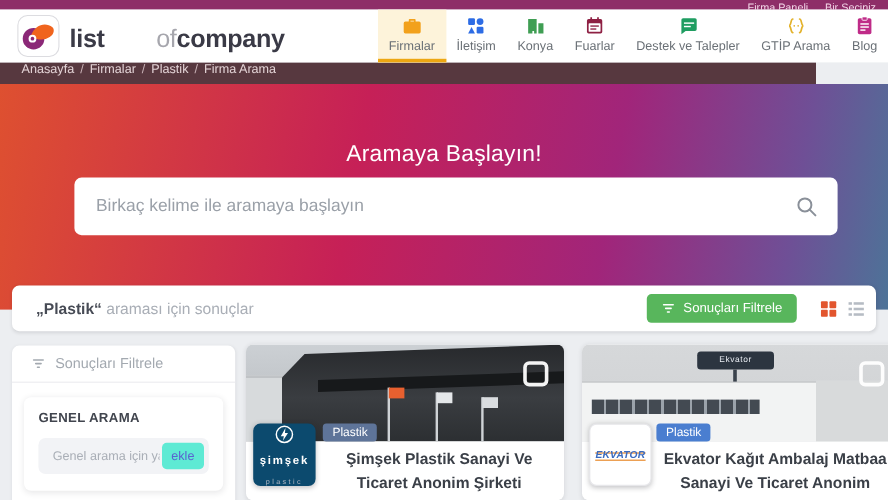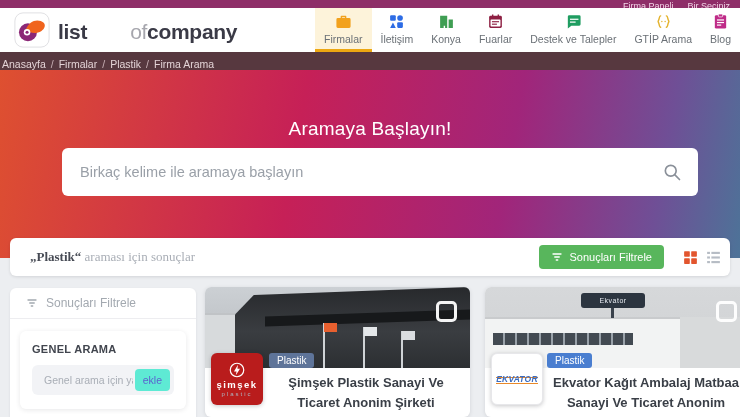--- a/index.html
+++ b/index.html
@@ -18,42 +18,42 @@
 
   .main-nav{position:absolute;right:0;top:0;height:44px;display:flex;align-items:stretch;}
   .nav-item{display:flex;flex-direction:column;align-items:center;justify-content:center;
             gap:3px;padding:0 9px;cursor:pointer;border-bottom:3px solid transparent;}
   .nav-item .nav-label{font-size:10.5px;color:#6a7076;white-space:nowrap;}
   .nav-item.active{background:#fdf3da;border-bottom-color:#eda712;}
   .nav-ico{height:17px;display:flex;align-items:center;}
   .nav-ico svg{width:17px;height:17px;}
 
   
-  .breadcrumb{position:absolute;left:0;top:52px;width:740px;height:18px;background:#57383f;
-              display:flex;align-items:flex-end;padding-left:2px;box-sizing:border-box;z-index:4;}
+  .breadcrumb{position:absolute;left:0;top:52px;width:680px;height:18px;background:#57383f;
+              display:flex;align-items:flex-start;padding-left:18px;box-sizing:border-box;z-index:4;}
   .breadcrumb span{font-size:10.5px;color:#e3d3d6;margin-right:5px;cursor:pointer;}
   .breadcrumb .sep{cursor:default;color:#c9b2b7;}
 
   
   .hero{position:absolute;left:0;top:70px;width:740px;height:188px;
         background:linear-gradient(100deg,#de5030 0%,#c62057 40%,#a1257a 68%,#6f4f96 88%,#4d7398 100%);}
   .hero-title{position:absolute;left:0;top:48px;width:100%;text-align:center;
               color:#fff;font-size:19px;font-weight:normal;letter-spacing:.2px;}
   .hero-search{position:absolute;left:62px;top:78px;width:636px;height:48px;background:#fff;
                border-radius:6px;display:flex;align-items:center;box-sizing:border-box;padding:0 16px;}
   .hero-search input{flex:1;border:none;outline:none;font-size:14.5px;color:#3c4046;
                      font-family:"Liberation Sans",sans-serif;background:transparent;}
   .hero-search input::placeholder{color:#9aa0a8;}
   .search-ico svg{width:20px;height:20px;display:block;}
 
   
   .results-bar{position:absolute;left:10px;top:238px;width:720px;height:38px;background:#fff;
                border-radius:6px;box-shadow:0 1px 3px rgba(30,30,40,.12);z-index:6;
                display:flex;align-items:center;box-sizing:border-box;padding:0 8px 0 20px;}
-  .results-text{font-size:13px;color:#a9aeb6;flex:1;font-family:Liberation Serif, serif;}
+  .results-text{font-size:13px;color:#a9aeb6;flex:1;}
   .results-text b{color:#474b55;}
   .filter-btn{display:flex;align-items:center;gap:6px;background:#58b65c;border:none;border-radius:4px;
               height:24px;padding:0 12px;cursor:pointer;margin-right:12px;}
   .filter-btn span{color:#fff;font-size:11px;font-family:"Liberation Sans",sans-serif;}
   .view-ico{width:17px;height:17px;margin-left:6px;cursor:pointer;}
   .view-ico svg{width:17px;height:17px;display:block;}
 
   
   .sidebar{position:absolute;left:10px;top:288px;width:186px;height:140px;background:#fff;
            border-radius:6px 6px 0 0;box-shadow:0 1px 3px rgba(30,30,40,.08);}
@@ -77,21 +77,21 @@
   .card-img{position:relative;width:100%;height:81px;border-radius:6px 6px 0 0;overflow:hidden;cursor:pointer;}
   .card-check{position:absolute;top:14px;right:13px;width:15px;height:15px;border:3px solid rgba(255,255,255,.95);
               border-radius:5px;cursor:pointer;z-index:3;}
   .card-badge{position:absolute;top:66px;font-size:10px;color:#fff;background:#5b80c2;border-radius:3px;
               padding:2px 8px;z-index:3;}
   .card-1 .card-badge{left:64px;background:#5e7499;}
   .card-2 .card-badge{left:62px;background:#4a7ed0;}
   .card-logo{position:absolute;left:6px;top:66px;width:52px;height:52px;border-radius:6px;z-index:4;
              display:flex;flex-direction:column;align-items:center;justify-content:center;
              box-shadow:0 1px 4px rgba(30,30,40,.25);cursor:pointer;}
-  .logo-simsek{background:#b91c1c;gap:1px;}
+  .logo-simsek{background:#0c4a6e;gap:1px;justify-content:space-between;}
   .logo-simsek .ls-name{color:#fff;font-size:9.5px;font-weight:bold;letter-spacing:1.5px;line-height:1;}
   .logo-simsek .ls-sub{color:#aeb6c2;font-size:6px;letter-spacing:2px;line-height:1;}
   .logo-ekvator{background:#fff;border:1px solid #e7e7ea;box-sizing:border-box;position:absolute;}
   .ekv-wrap{position:relative;display:flex;align-items:center;justify-content:center;width:100%;height:100%;}
   .ekv-wrap i{position:absolute;left:4px;right:4px;height:1px;background:#e8892b;}
   .ekv-line-a{top:45%;} .ekv-line-b{top:58%;}
   .ekv-text{position:relative;font-size:8.5px;font-weight:bold;font-style:italic;color:#3a6bbf;letter-spacing:.2px;}
   .card-title{position:absolute;left:64px;top:86px;width:194px;font-size:13px;font-weight:bold;
               color:#3a3f47;line-height:1.55;cursor:pointer;text-align:center;}
 

